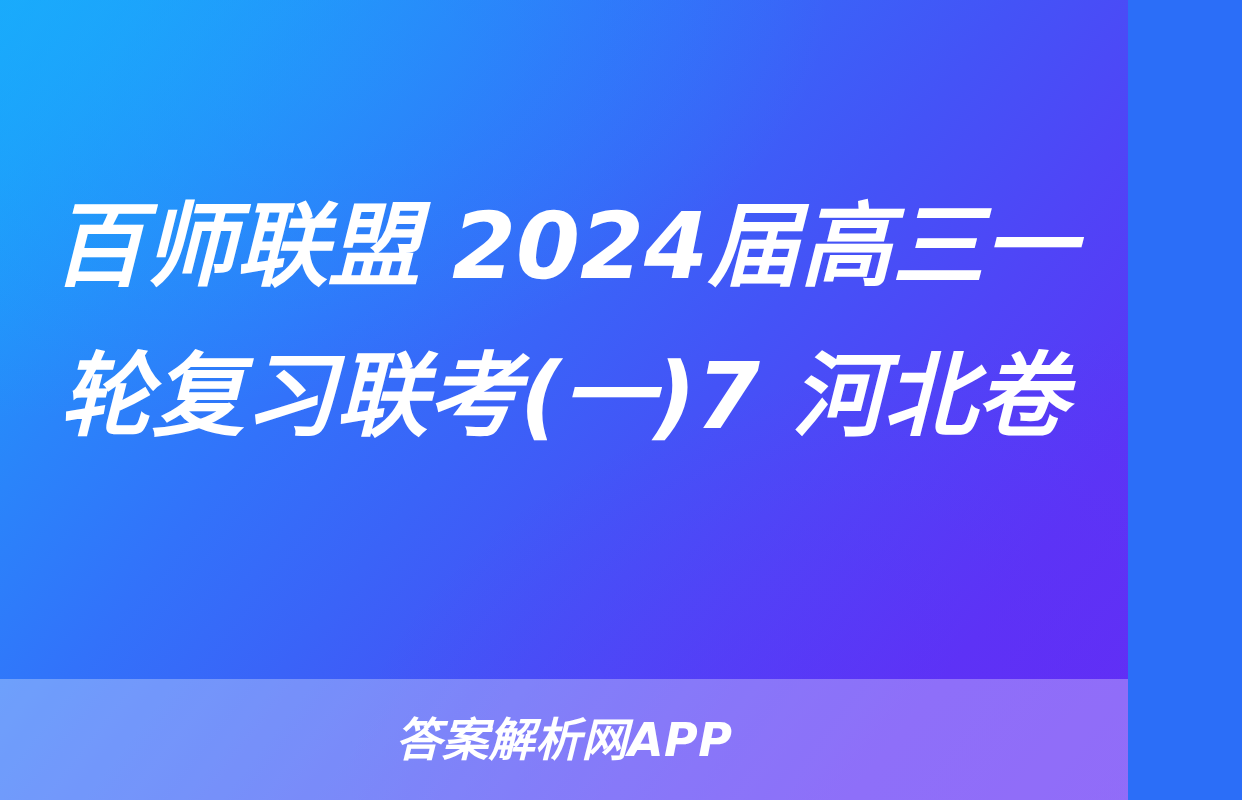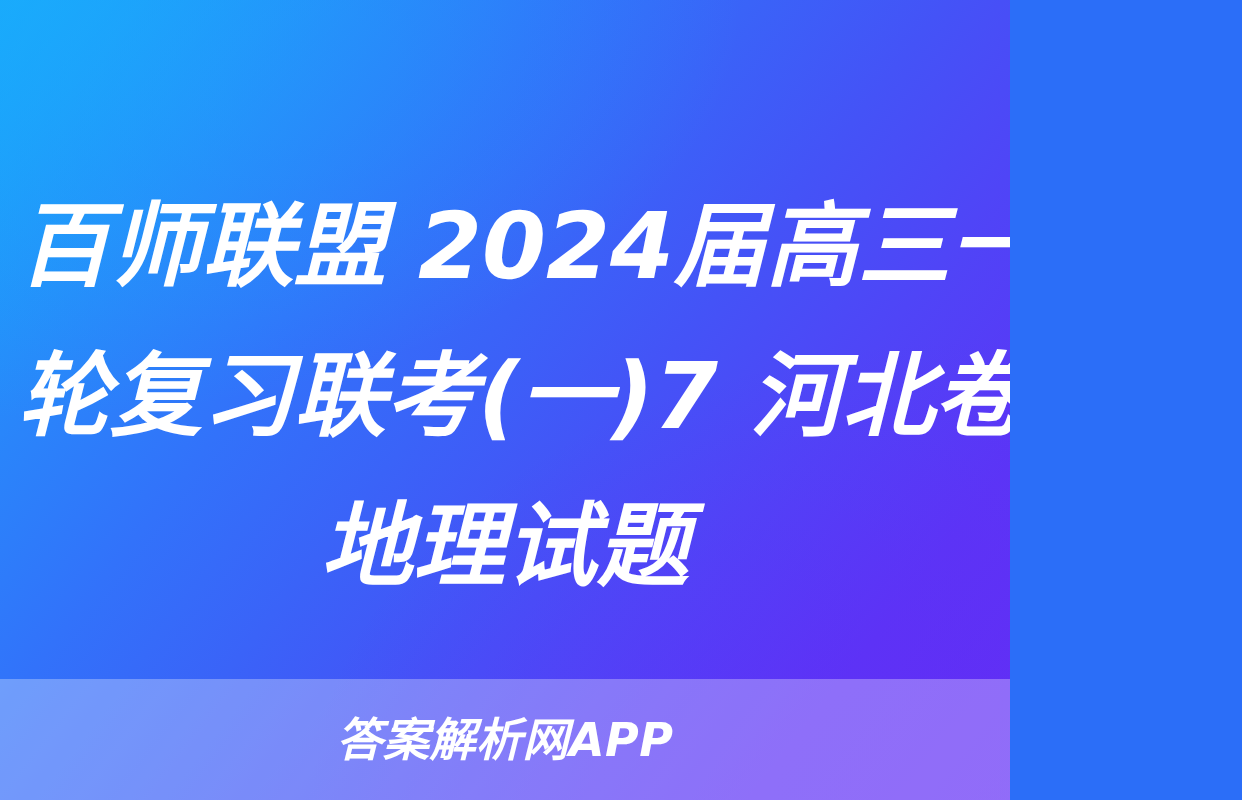--- a/index.html
+++ b/index.html
@@ -12,21 +12,21 @@
   }
 
   body {
     font-family: "Liberation Sans", "DejaVu Sans", sans-serif;
     background: #2b6ef8;
   }
 
   
   #poster {
     position: relative;
-    width: 1010px;
+    width: 1128px;
     height: 800px;
     overflow: hidden;
     background:
       linear-gradient(
         128deg,
         #18a6fb 0%,
         #1e9bfb 8%,
         #2a84fa 22%,
         #3272fa 34%,
         #3a63f8 46%,
@@ -104,20 +104,19 @@
   }
 </style>
 </head>
 <body>
 
 <div id="poster">
 
   <div class="title-block">
     <span class="title-line l1">百师联盟 2024届高三一</span>
     <span class="title-line l2">轮复习联考(一)7 河北卷</span>
-    <span class="title-line l3">地理试题</span>
   </div>
 
   <div class="footer-band">
     <span class="footer-text">答案解析网APP</span>
   </div>
 
 </div>
 
 </body></html>

